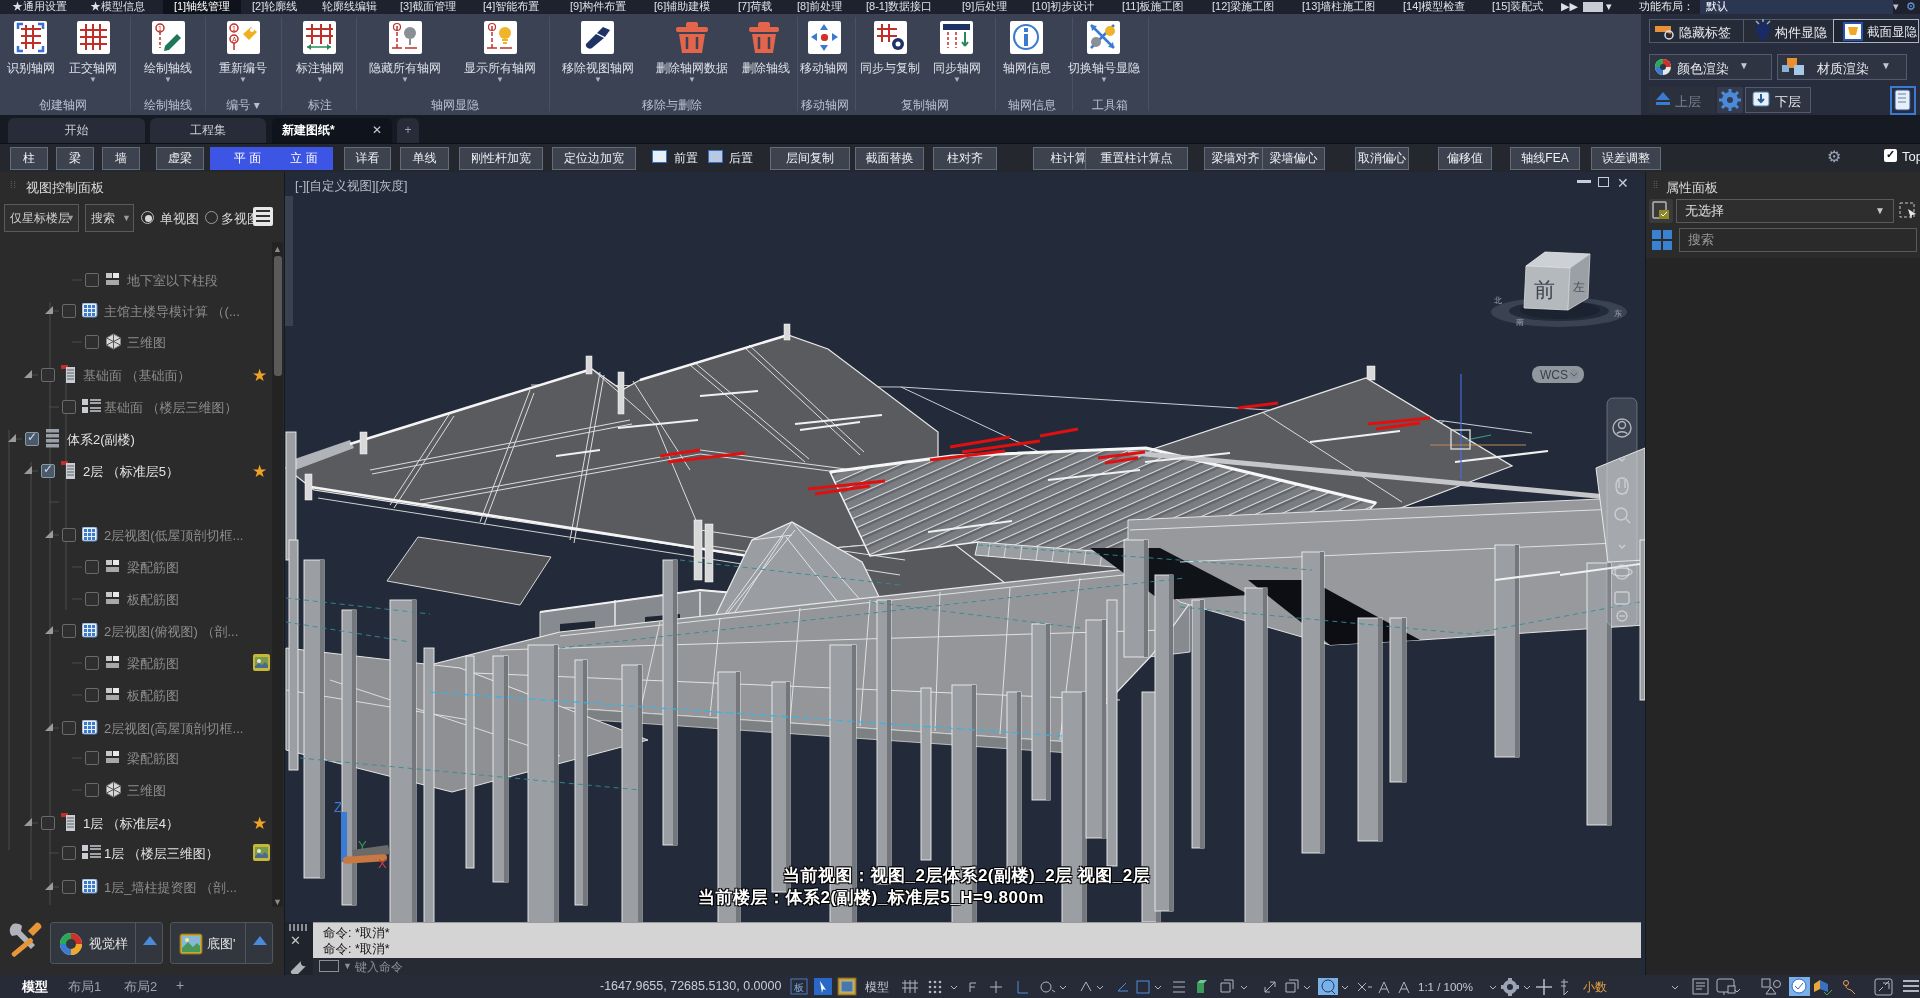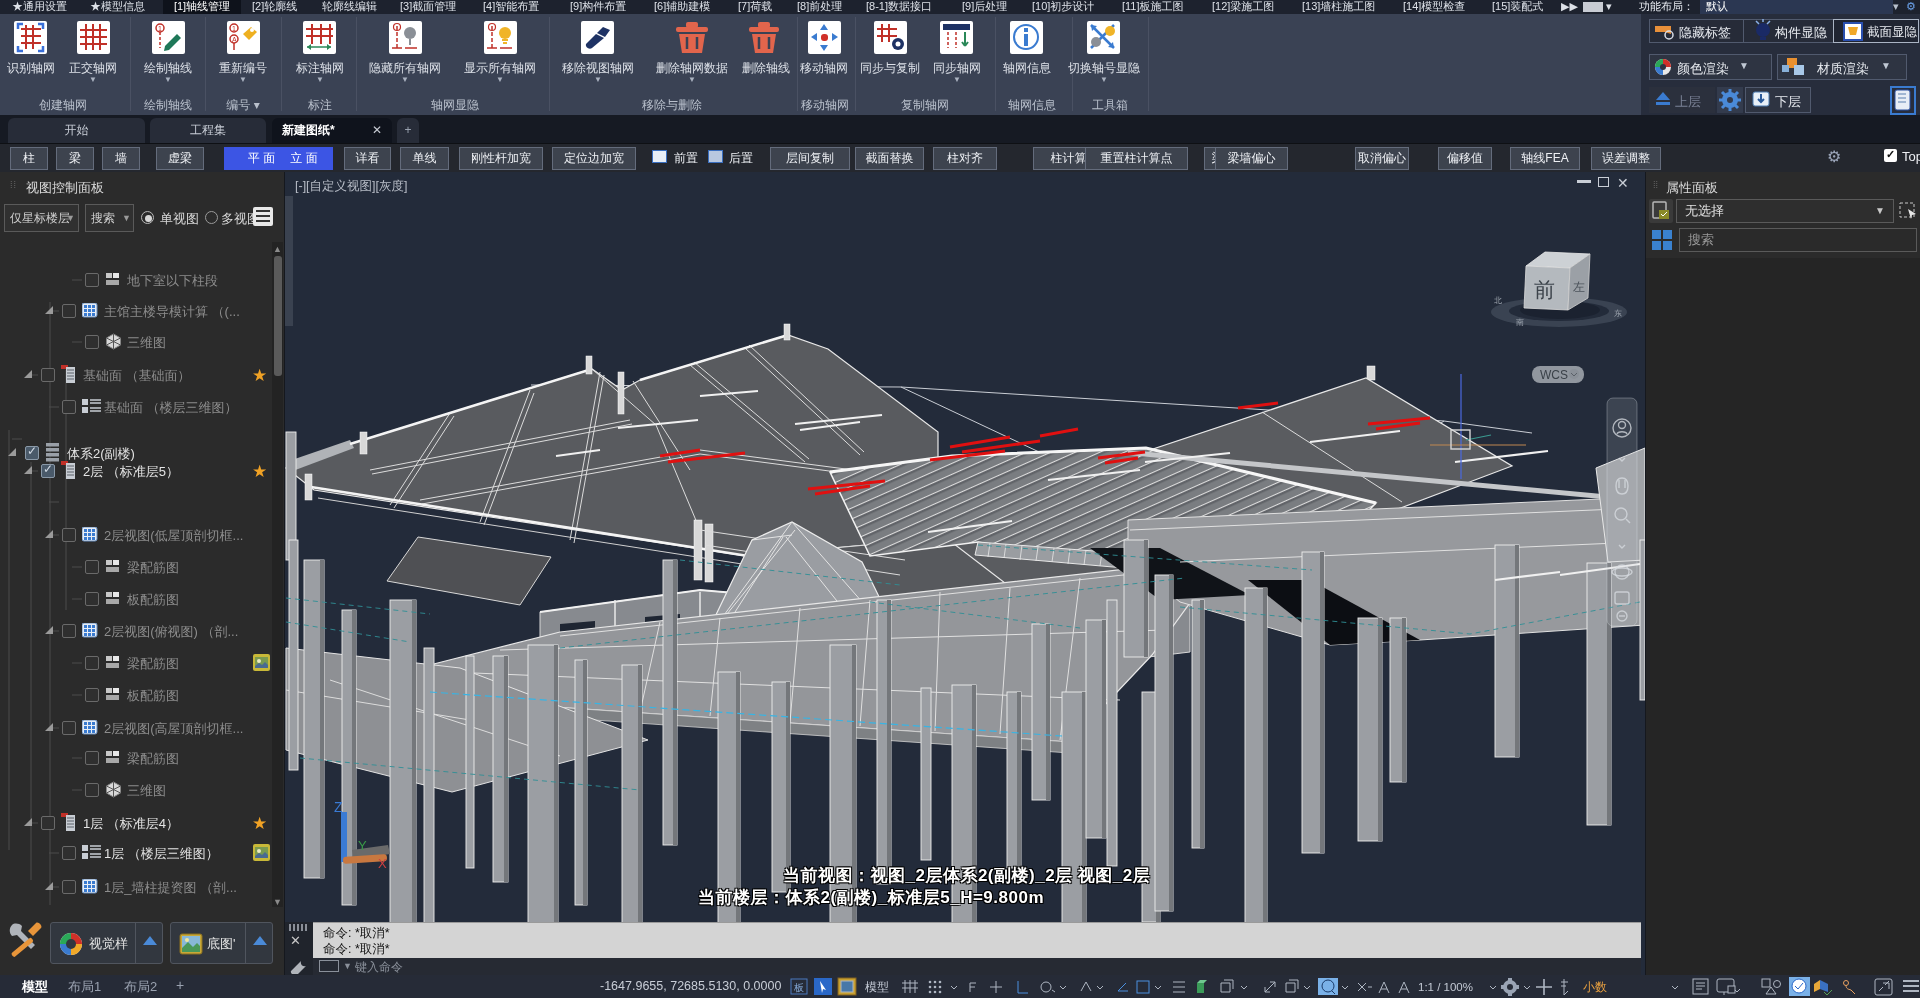--- a/index.html
+++ b/index.html
@@ -284,37 +284,37 @@
  <div class="dtab" style="left:150px;width:116px">工程集</div>
  <div class="dtab active" style="left:272px;width:120px;text-align:left;padding-left:10px">新建图纸*<span style="position:absolute;right:10px;font-weight:normal;color:#c8ccd4">✕</span></div>
  <div class="dtab" style="left:397px;width:22px;color:#9aa2b0">+</div>
 </div>
 
 <div id="toolbar2">
  <div class="tbtn" style="left:10px;width:38px">柱</div>
  <div class="tbtn" style="left:56px;width:38px">梁</div>
  <div class="tbtn" style="left:102px;width:38px">墙</div>
  <div class="tbtn" style="left:156px;width:48px">虚梁</div>
- <div class="tbtn blue" style="left:224px;width:75px">平 面</div>
+ <div class="tbtn blue" style="left:210px;width:75px">平 面</div>
  <div class="tbtn blue" style="left:275px;width:58px">立 面</div>
  <div class="tbtn" style="left:344px;width:47px">详看</div>
  <div class="tbtn" style="left:400px;width:49px">单线</div>
  <div class="tbtn" style="left:459px;width:84px">刚性杆加宽</div>
  <div class="tbtn" style="left:552px;width:84px">定位边加宽</div>
  <div class="abs" style="left:652px;top:6px;width:15px;height:13px;background:#e8eef6;border:1px solid #3a6fc0"></div>
  <div class="abs" style="left:674px;top:6px;font-size:12px;color:#eef0f4">前置</div>
  <div class="abs" style="left:708px;top:6px;width:15px;height:13px;background:#b8c8e0;border:1px solid #3a6fc0"></div>
  <div class="abs" style="left:729px;top:6px;font-size:12px;color:#eef0f4">后置</div>
  <div class="tbtn" style="left:770px;width:80px">层间复制</div>
  <div class="tbtn" style="left:855px;width:69px">截面替换</div>
  <div class="tbtn" style="left:933px;width:64px">柱对齐</div>
  <div class="tbtn" style="left:1033px;width:83px">柱计算点</div>
  <div class="tbtn" style="left:1085px;width:103px">重置柱计算点</div>
  <div class="tbtn" style="left:1204px;width:63px">梁墙对齐</div>
- <div class="tbtn" style="left:1215px;width:73px">梁墙偏心</div>
+ <div class="tbtn" style="left:1262px;width:63px">梁墙偏心</div>
  <div class="tbtn" style="left:1355px;width:54px">取消偏心</div>
  <div class="tbtn" style="left:1438px;width:54px">偏移值</div>
  <div class="tbtn" style="left:1510px;width:70px">轴线FEA</div>
  <div class="tbtn" style="left:1591px;width:70px">误差调整</div>
  <div class="abs" style="left:1827px;top:3px;font-size:16px;color:#9aa4b8">⚙</div>
  <div class="abs" style="left:1884px;top:5px;width:13px;height:13px;background:#fff;border-radius:2px"></div>
  <div class="abs" style="left:1886px;top:4px;font-size:11px;color:#111;font-weight:bold">✓</div>
  <div class="abs" style="left:1902px;top:5px;font-size:13px;color:#eef0f4">Top</div>
 </div>
 
@@ -410,21 +410,21 @@
           <div class="cb" style="left:62px"></div>
           <svg class="abs" style="left:82px;top:7px" width="20" height="15">
             <g fill="#c8cdd4">
               <rect x="0" y="0" width="6" height="6"></rect>
               <rect x="0" y="8" width="6" height="6"></rect>
               <path d="M8 1h11M8 4h11M8 9h11M8 12h11" stroke="#c8cdd4" stroke-width="1.5"></path>
             </g>
           </svg>
           <div class="txt" style="left:104px;">基础面 （楼层三维图）</div>
         </div>
-        <div class="treerow white" style="top:188px;">
+        <div class="treerow white" style="top:174px;">
           <div class="arrow" style="left:8px"></div>
           <div class="cb on" style="left:25px"></div>
           <svg class="abs" style="left:45px;top:5px" width="16" height="19">
             <g fill="#9aa0a8">
               <rect x="1" y="0" width="13" height="3.5"></rect>
               <rect x="1" y="5" width="13" height="3.5"></rect>
               <rect x="1" y="10" width="13" height="3.5"></rect>
               <rect x="1" y="15" width="13" height="3.5"></rect>
             </g>
           </svg>

